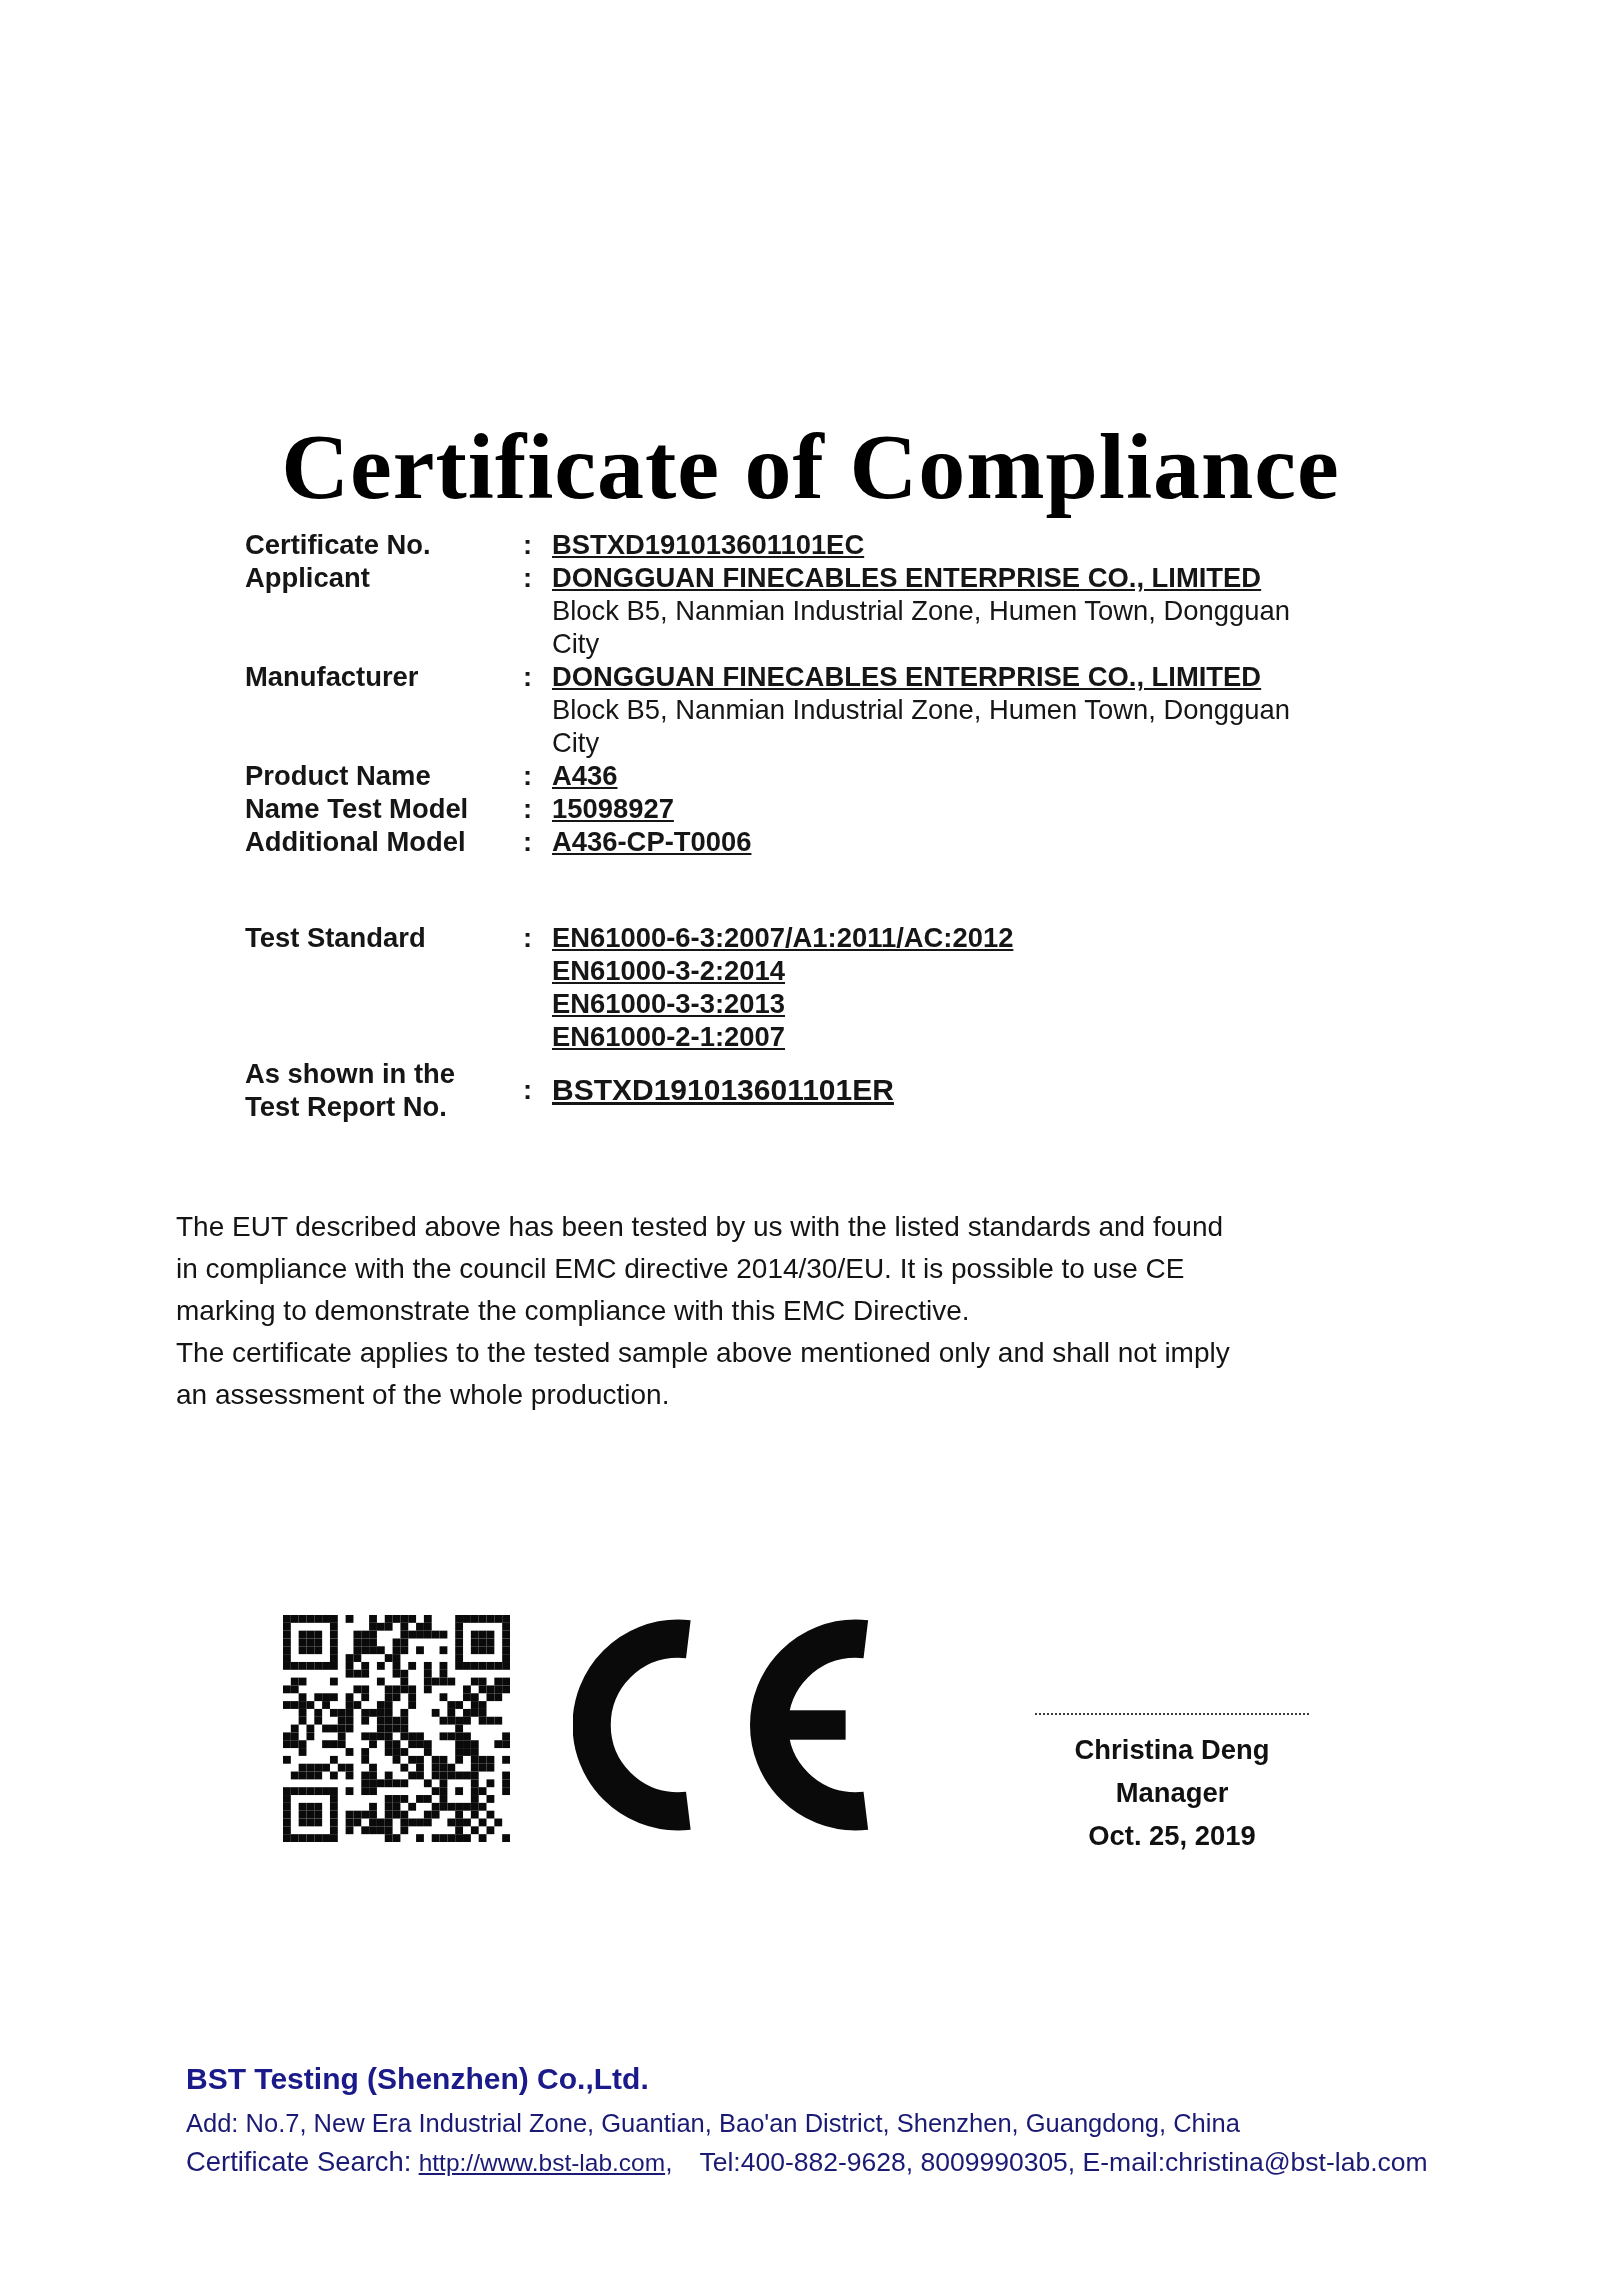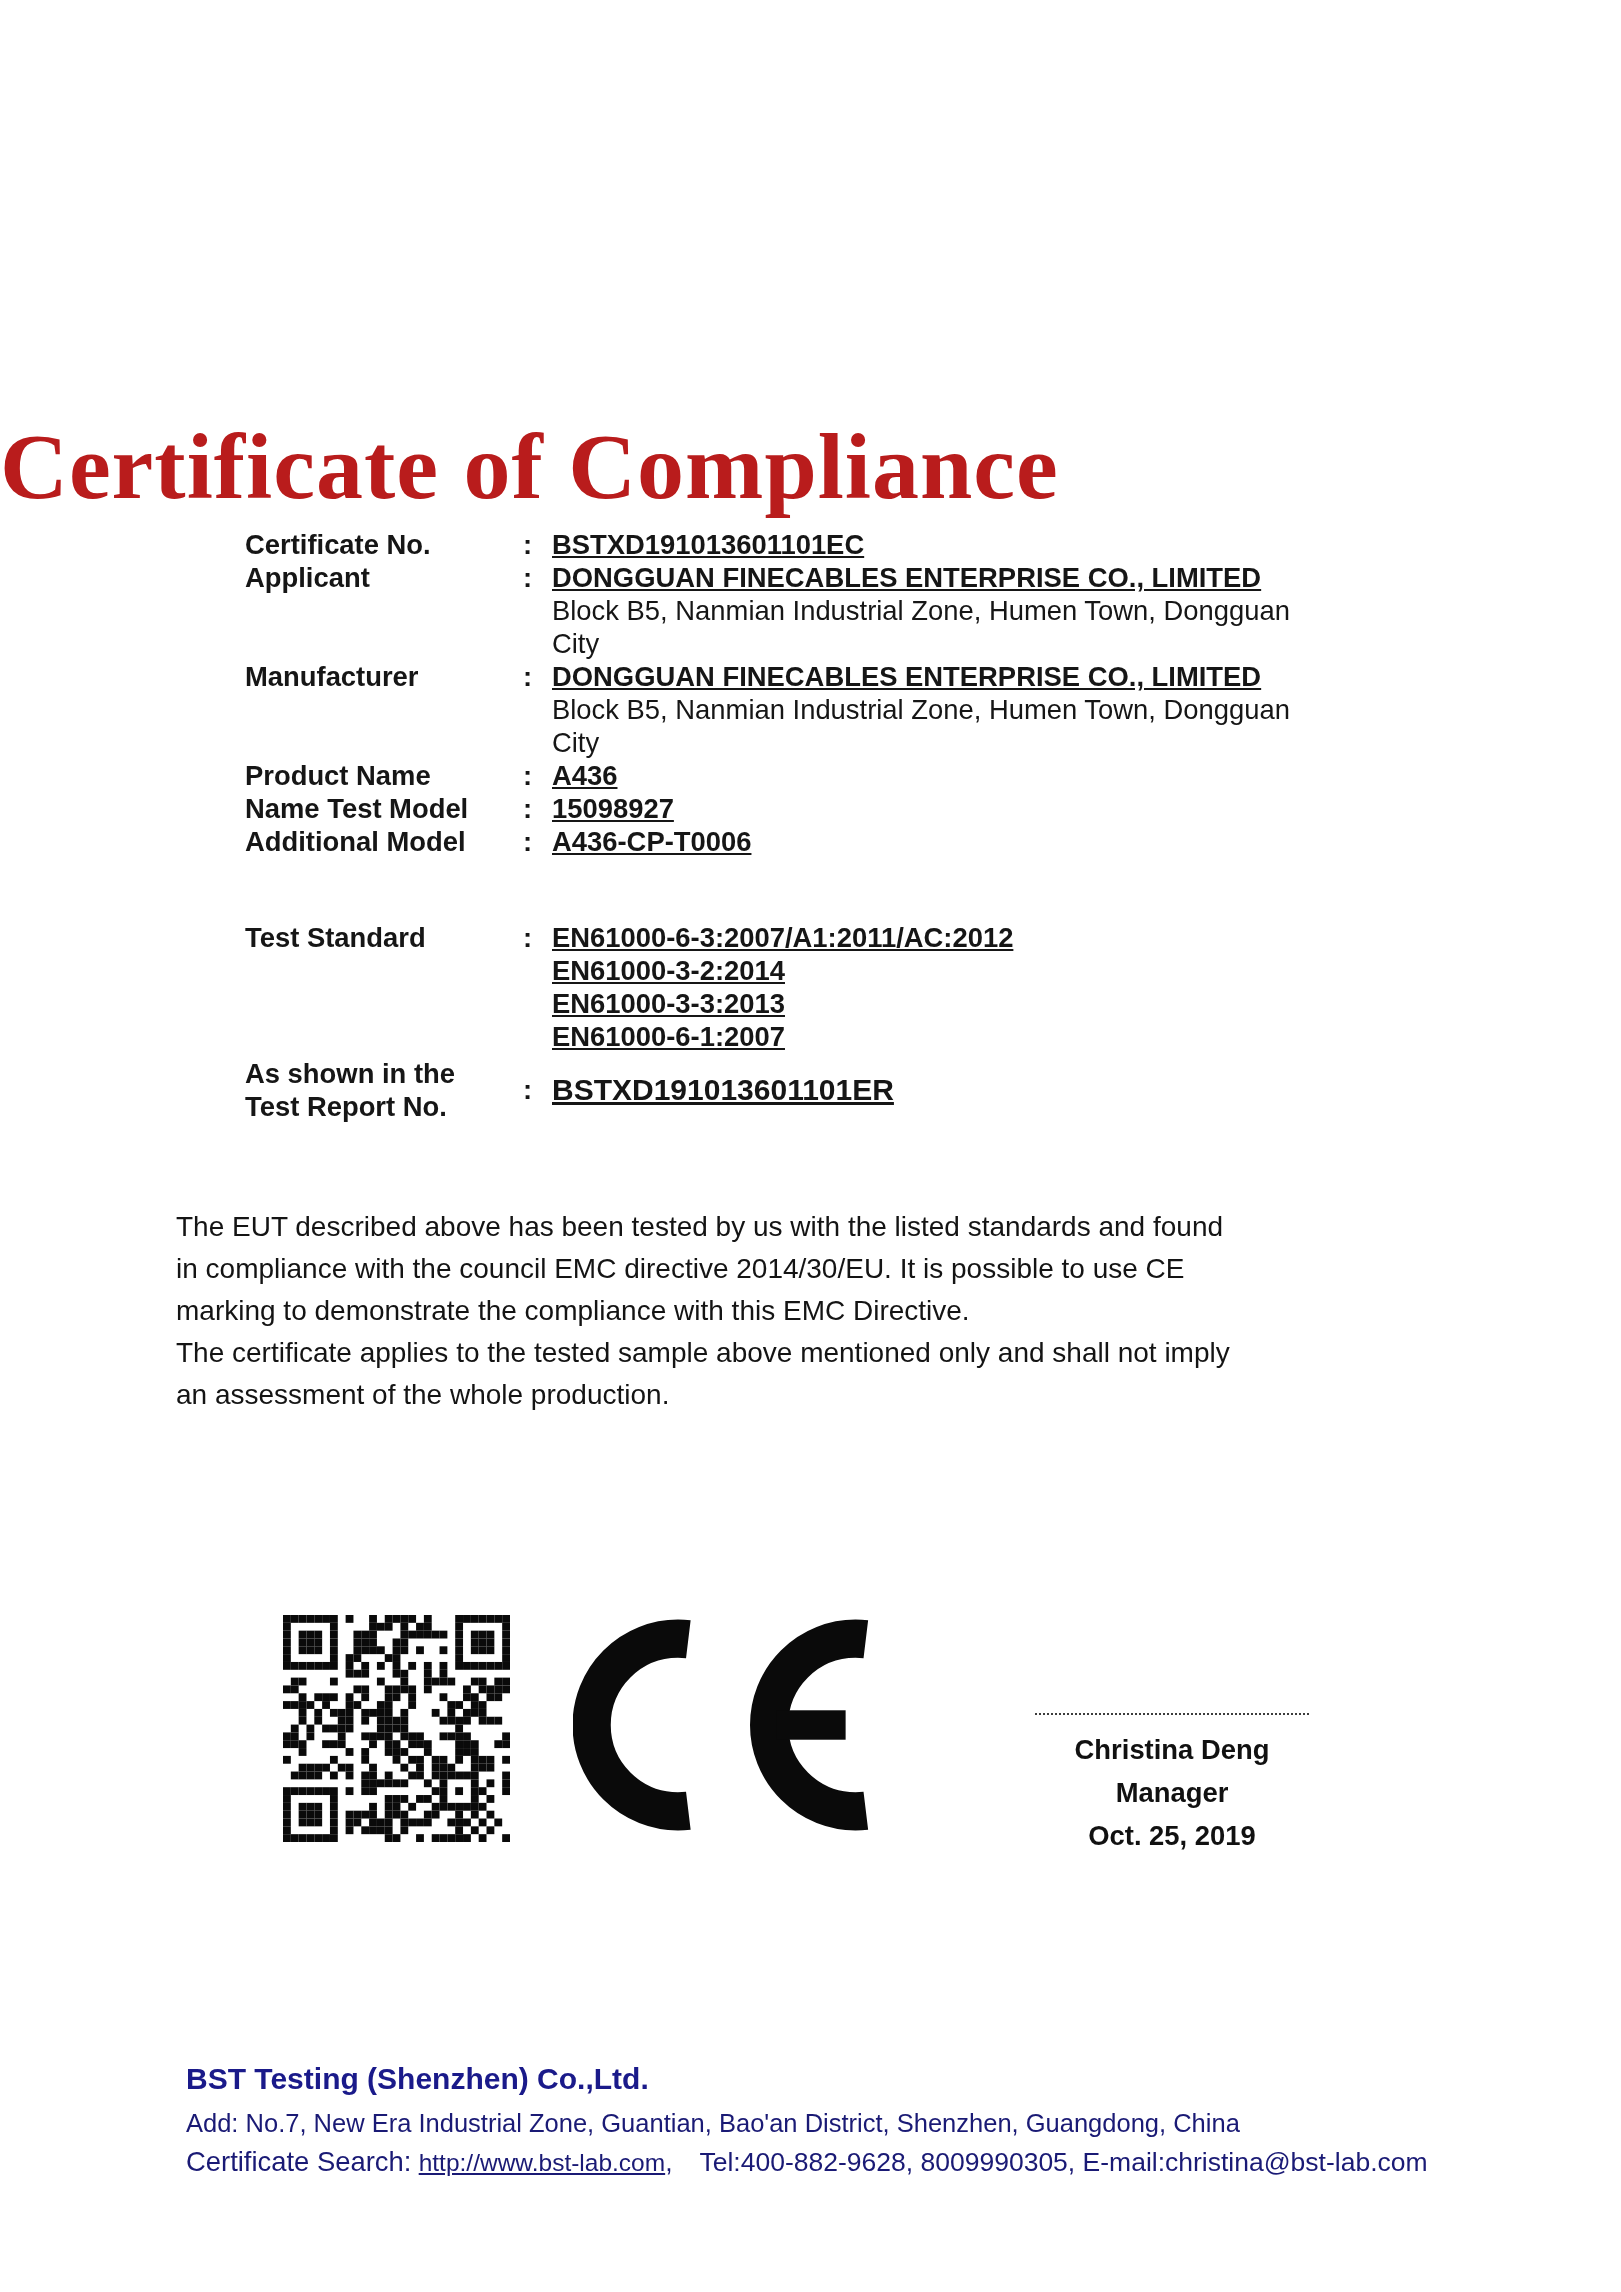--- a/index.html
+++ b/index.html
@@ -8,24 +8,25 @@
     width:1621px;height:2293px;
     margin:0 auto;
     background:#ffffff;
     font-family:"Liberation Sans","DejaVu Sans",sans-serif;
     color:#161616;
     overflow:hidden;
   }
   
   .doc-title{
     position:absolute;top:356px;left:0;right:0;
+    text-align:center;
     font-family:"Liberation Serif","DejaVu Serif",serif;
     font-weight:bold;
     font-size:94px;line-height:94px;
-    color:#b91c1c;
+    color:#000000;
     letter-spacing:1px;
     white-space:nowrap;
   }
   
   .fields{
     position:absolute;left:245px;top:528px;width:1235px;
     font-size:27.4px;line-height:33px;
   }
   .f-row{display:grid;grid-template-columns:278px 29px 1fr;}
   .f-label{font-weight:bold;}
@@ -123,21 +124,21 @@
       <div class="f-value">A436-CP-T0006</div>
     </div>
 
     <div class="f-row mt64">
       <div class="f-label">Test Standard</div>
       <div class="f-colon">:</div>
       <div>
         <div class="f-value">EN61000-6-3:2007/A1:2011/AC:2012</div>
         <div class="f-value">EN61000-3-2:2014</div>
         <div class="f-value">EN61000-3-3:2013</div>
-        <div class="f-value">EN61000-6-1:2007</div>
+        <div class="f-value">EN61000-2-1:2007</div>
       </div>
     </div>
 
     <div class="f-row mt4 report-row">
       <div class="f-label">
         <div>As shown in the</div>
         <div>Test Report No.</div>
       </div>
       <div class="f-colon" style="align-self:center;">:</div>
       <div class="f-value">BSTXD191013601101ER</div>

